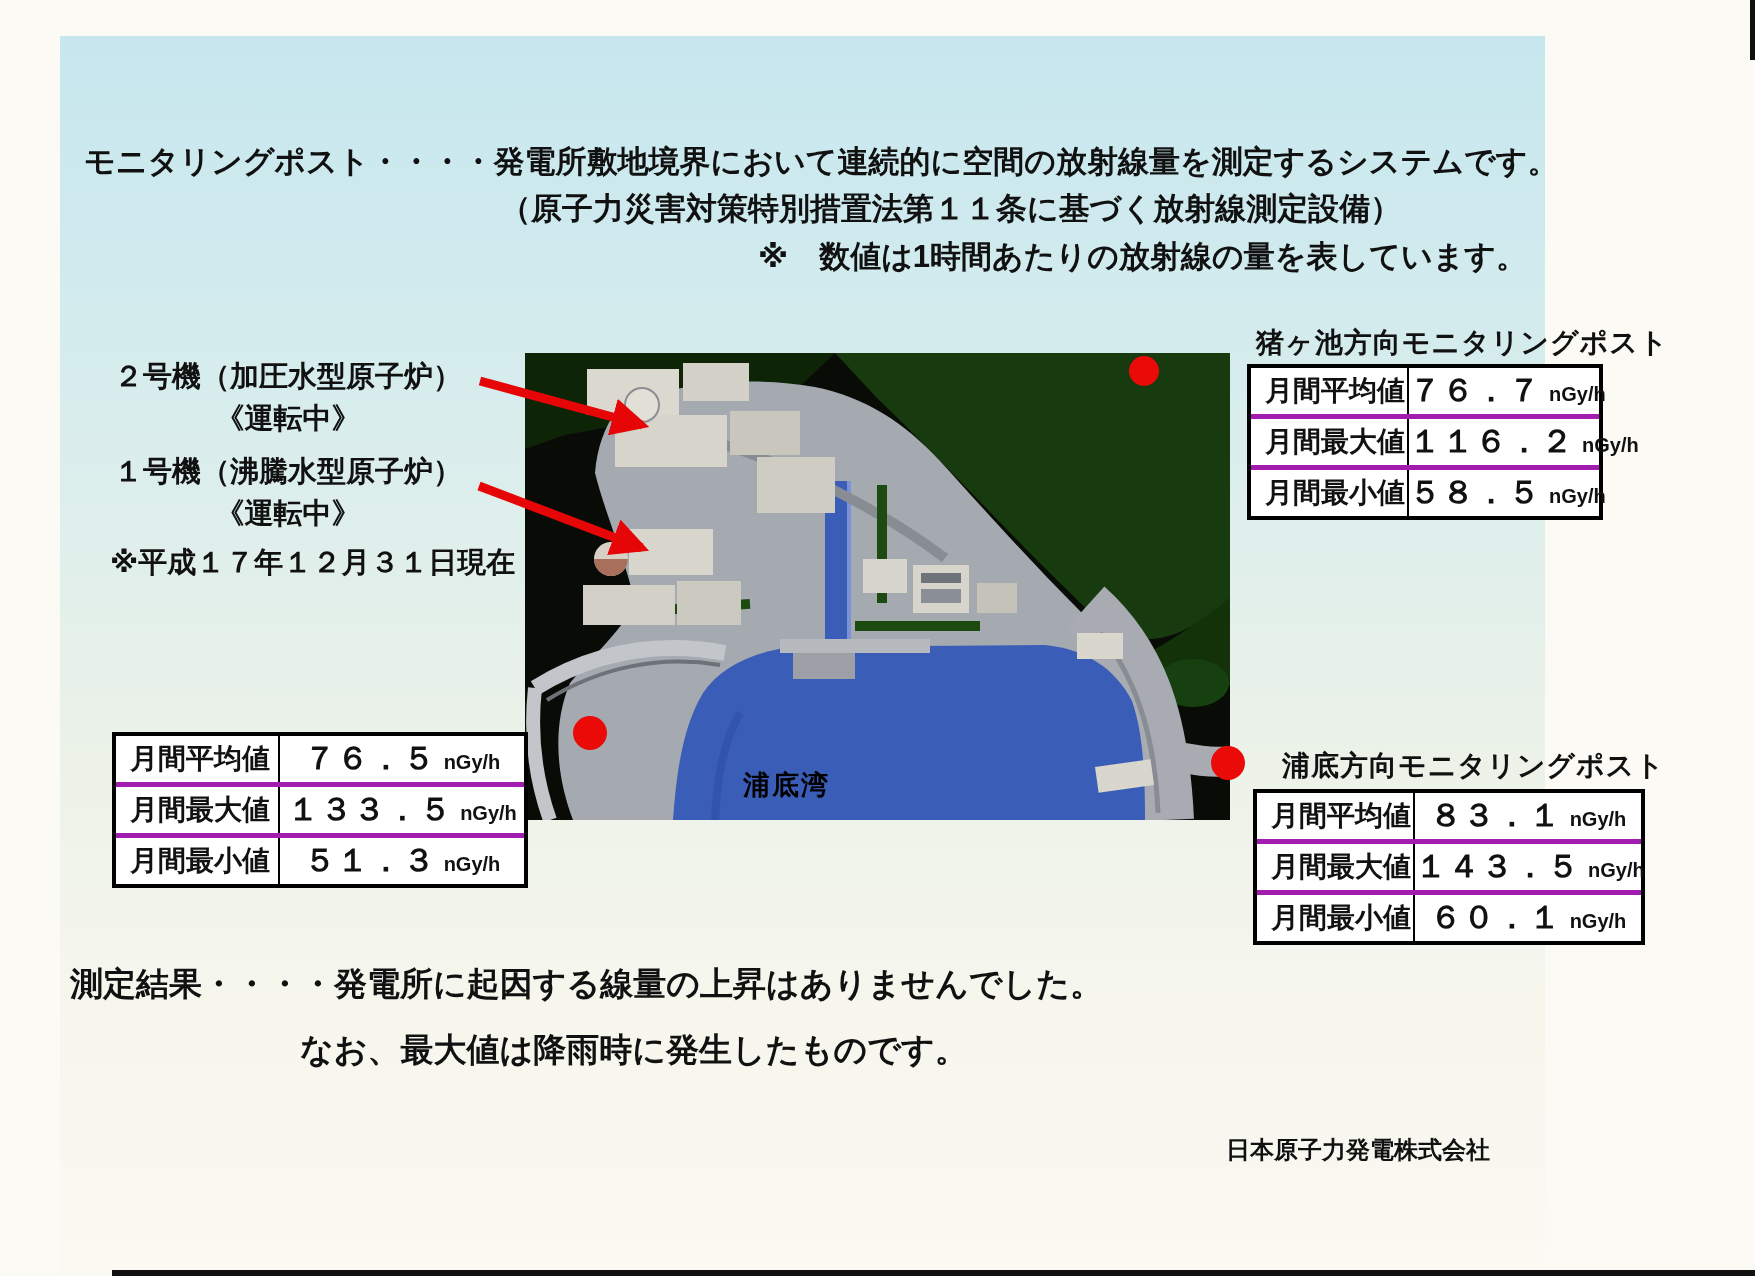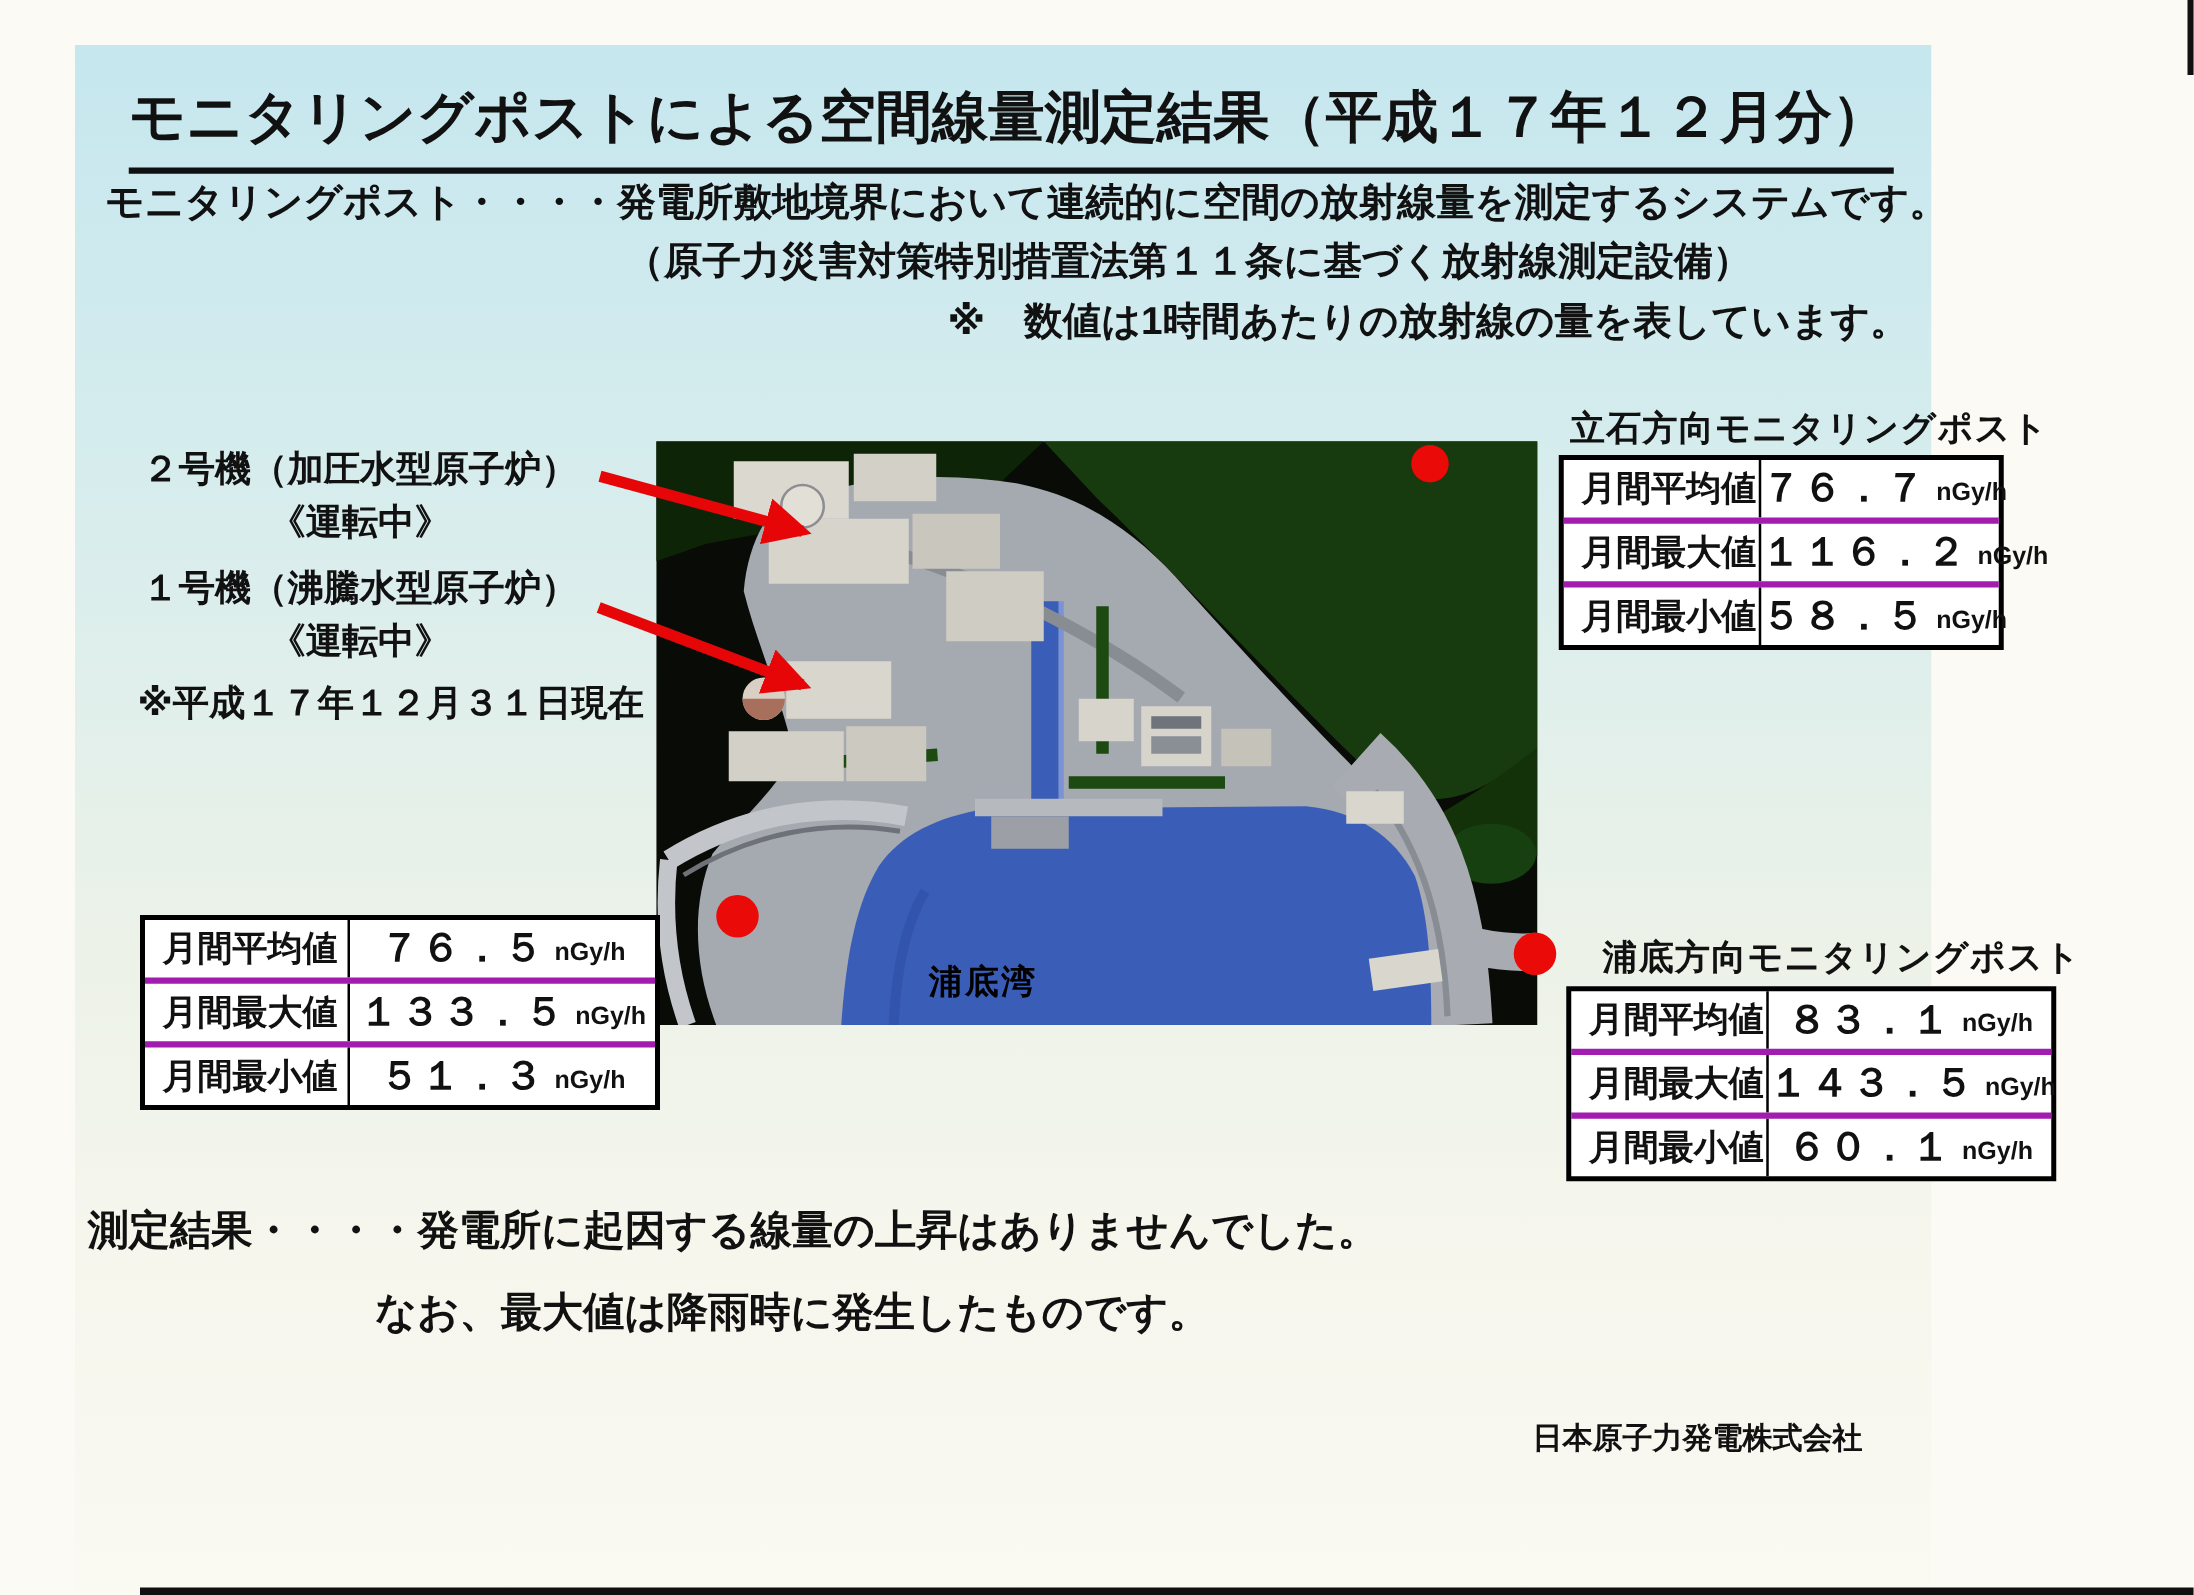--- a/index.html
+++ b/index.html
@@ -75,21 +75,20 @@
 
   .scan-strip{position:absolute;left:112px;bottom:0;width:1643px;height:6px;background:#101010;}
   .scan-mark-tr{position:absolute;right:0;top:0;width:5px;height:60px;background:#101010;}
 </style>
 </head>
 <body>
 
 <div class="page">
   <div class="panel"></div>
 
-  <div class="title">モニタリングポストによる空間線量測定結果（平成１７年１２月分）</div>
 
   <div class="intro1">モニタリングポスト・・・・発電所敷地境界において連続的に空間の放射線量を測定するシステムです。</div>
   <div class="intro2">（原子力災害対策特別措置法第１１条に基づく放射線測定設備）</div>
   <div class="note">※　数値は1時間あたりの放射線の量を表しています。</div>
 
   <div class="unit-label unit2">
     <div>２号機（加圧水型原子炉）</div>
     <div>《運転中》</div>
   </div>
   <div class="unit-label unit1">
@@ -163,21 +162,21 @@
       </marker>
     </defs>
     <line x1="60" y1="41" x2="222" y2="85" stroke="#e60608" stroke-width="9" marker-end="url(#ah)"></line>
     <line x1="59" y1="146" x2="222" y2="208" stroke="#e60608" stroke-width="9" marker-end="url(#ah)"></line>
   </svg>
 
   <div class="dot dot-tateishi"></div>
   <div class="dot dot-urasoko"></div>
   <div class="dot dot-inogaike"></div>
 
-  <div class="station-title t-tateishi">立石方向モニタリングポスト</div>
+  <div class="station-title t-tateishi">猪ヶ池方向モニタリングポスト</div>
   <div class="station-table tb-tateishi">
     <div class="s-row">
       <div class="s-label">月間平均値</div>
       <div class="s-value-cell">
         <span class="s-value">７６．７</span>
         <span class="s-unit">nGy/h</span>
       </div>
     </div>
     <div class="s-row">
       <div class="s-label">月間最大値</div>

